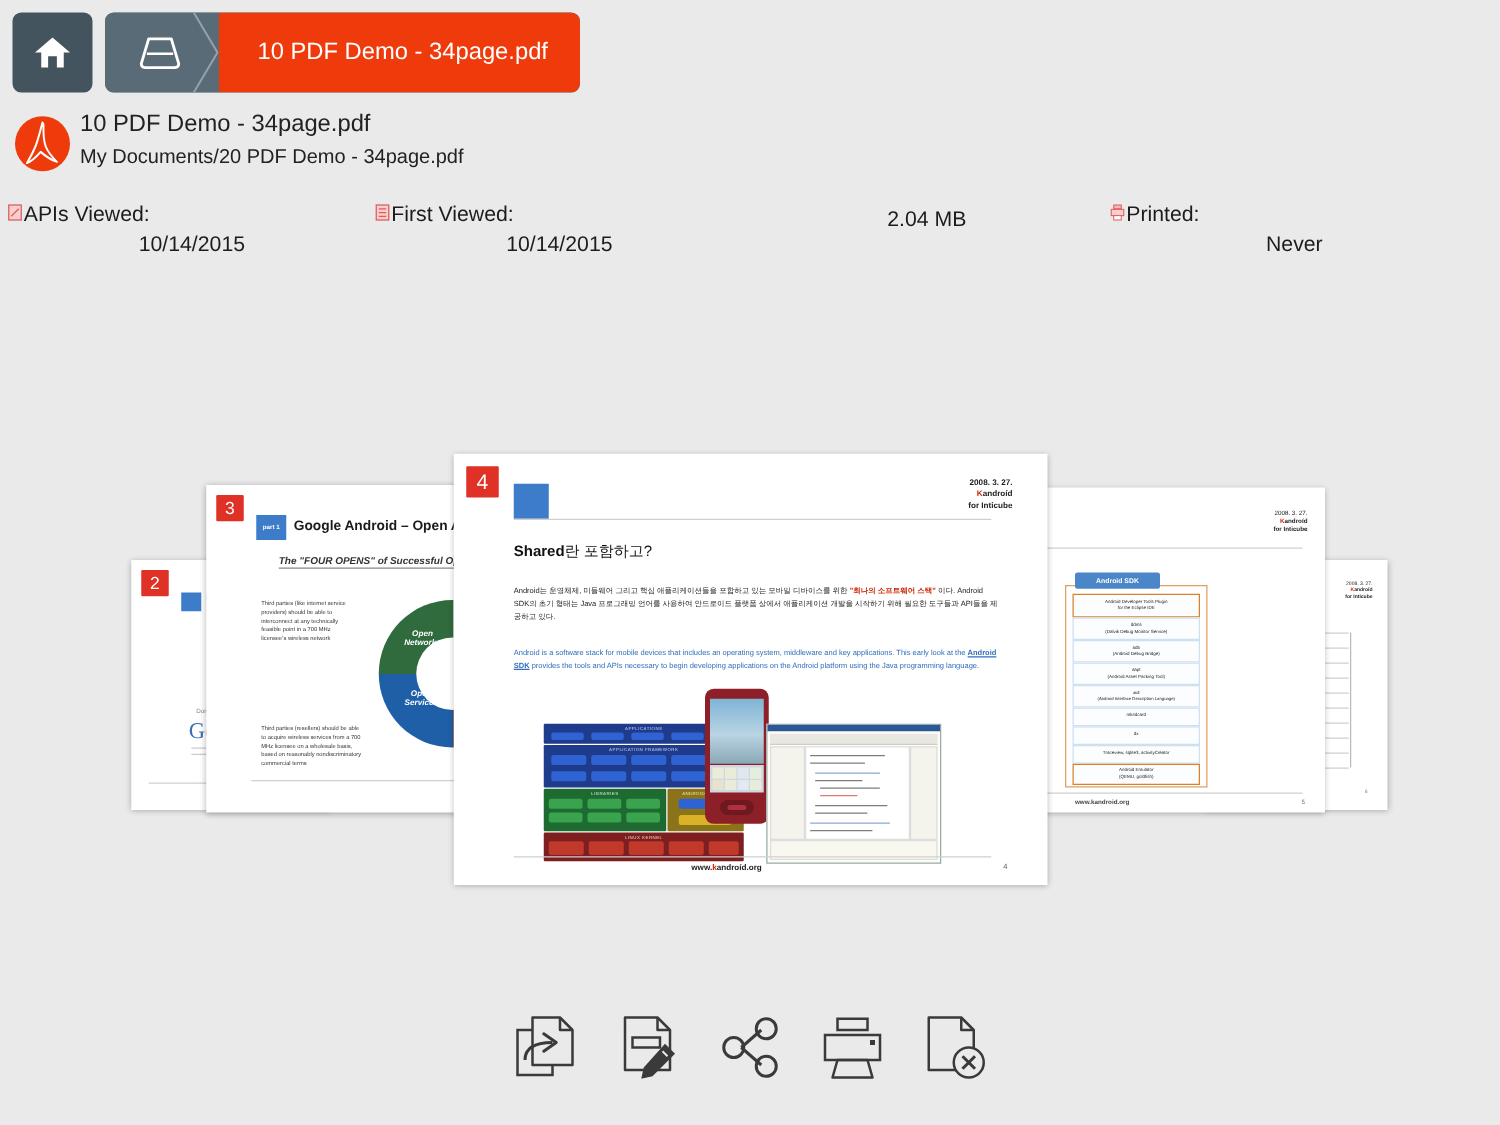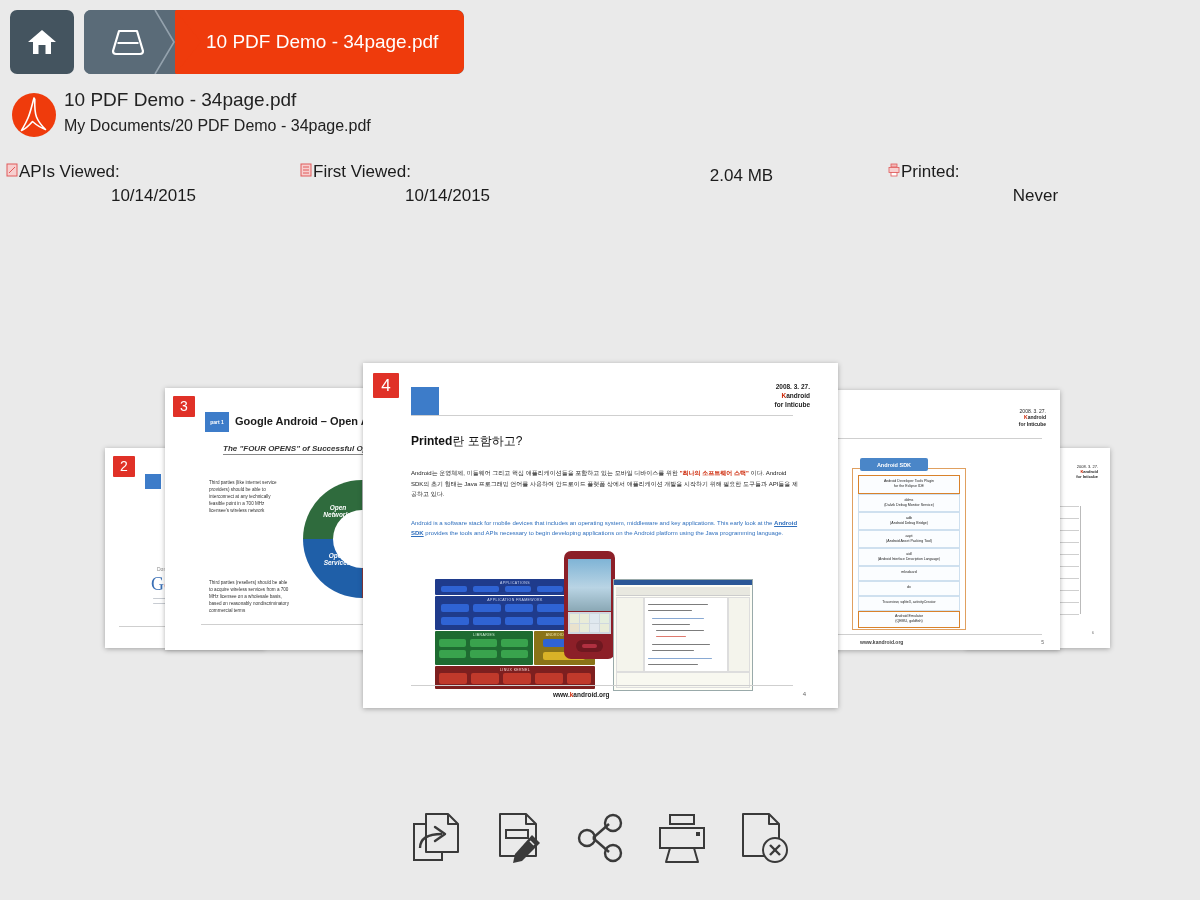--- a/index.html
+++ b/index.html
@@ -470,21 +470,21 @@
       <div class="slide-blue-sq" style="left:48px; top:24px; width:28px; height:28px;"></div>
       <div class="slide-hrule" style="left:48px; top:52px; width:382px;"></div>
       <div style="position:absolute; left:370px; top:52px; width:1px; height:-0px;"></div>
       <div class="slide-head-date" style="right:28px; top:20px; font-size:6.5px; line-height:1.35;">
         <div class="txt-dark" style="font-weight:bold;">2008. 3. 27.</div>
         <div style="font-weight:bold;"><span class="txt-red">K</span><span class="txt-dark">androíd</span></div>
         <div class="txt-dark" style="font-weight:bold;">for Inticube</div>
       </div>
 
       <div style="position:absolute; left:48px; top:70px; font-size:12px; color:#111;">
-        <b>Printed</b><span>란 포함하고?</span>
+        <b>Shared</b><span>란 포함하고?</span>
       </div>
 
       <div style="position:absolute; left:48px; top:105px; width:388px; font-size:6px; color:#222; line-height:1.75;">
         <span>Android는 운영체제, 미들웨어 그리고 핵심 애플리케이션들을 포함하고 있는 모바일 디바이스를 위한</span>
         <b class="txt-red">"최나의 소프트웨어 스택"</b>
         <span>이다. Android SDK의 초기 형태는 Java 프로그래밍 언어를 사용하여 안드로이드 플랫폼 상에서 애플리케이션 개발을 시작하기</span>
         <span>위해 필요한 도구들과 API들을 제공하고 있다.</span>
       </div>
 
       <div style="position:absolute; left:48px; top:155px; width:388px; font-size:6px; color:#2f6fbd; line-height:1.7;">

